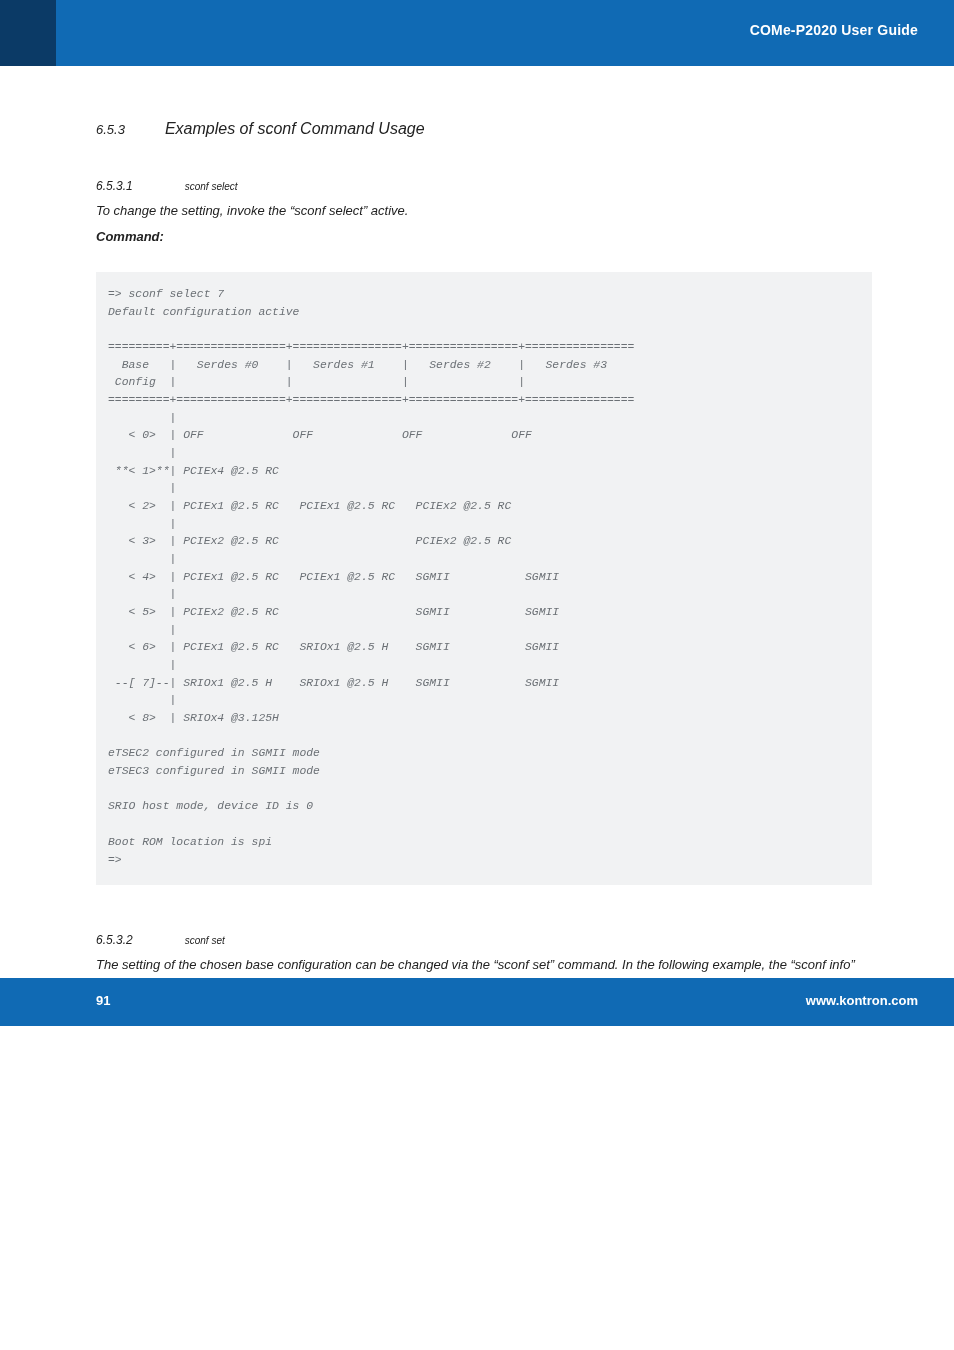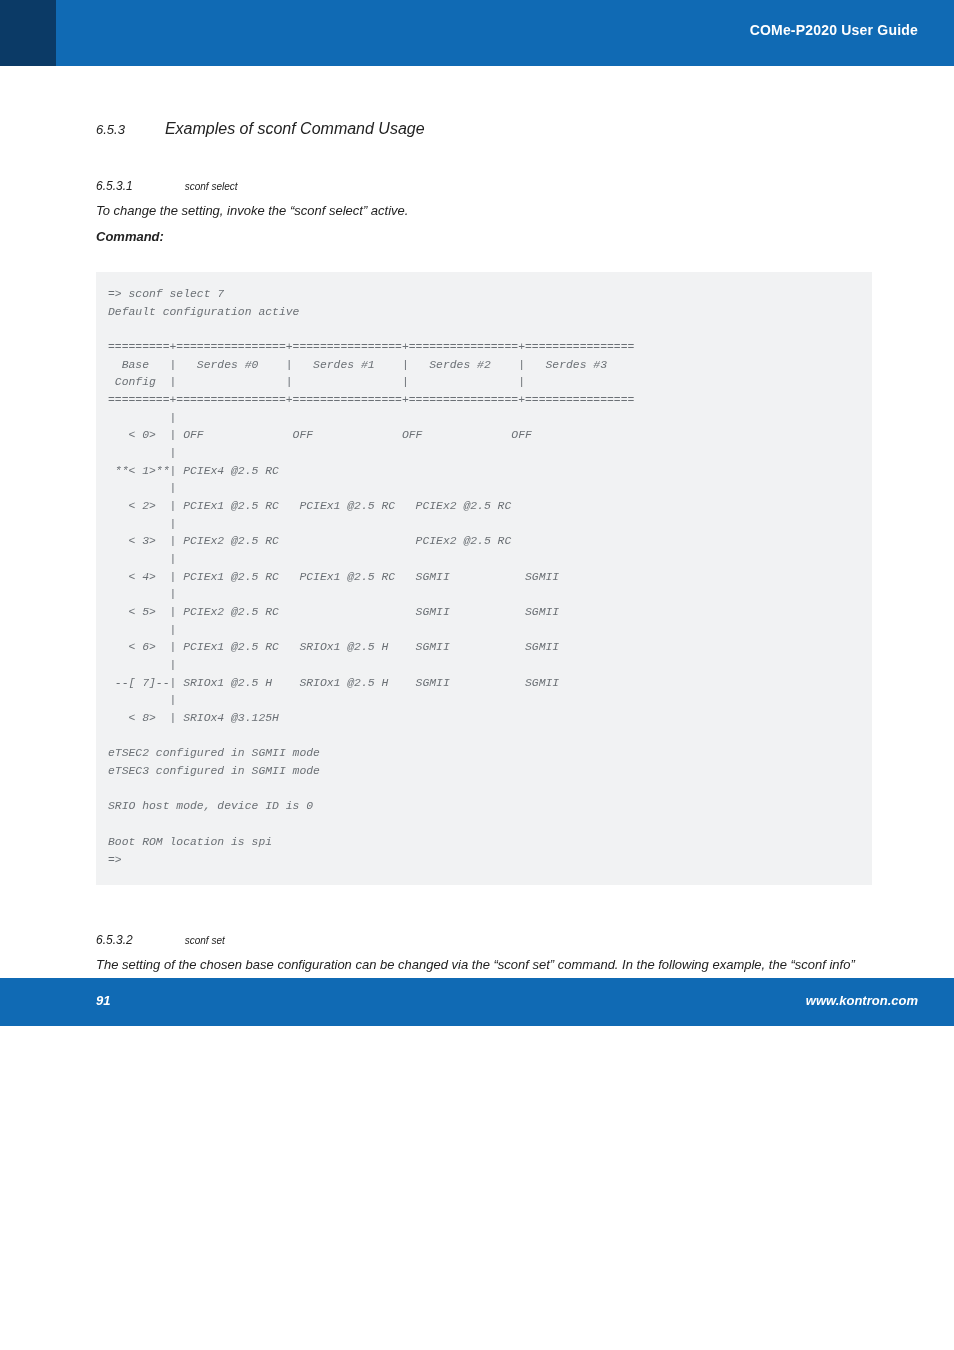--- a/index.html
+++ b/index.html
@@ -32,21 +32,21 @@
     line-height: 1.55;
     color: #6b7075;
     white-space: pre;
     overflow: hidden;
   }
 
   
   .sec2 { margin-top: 48px; }
 
   
-  .footer { position: absolute; left: 0; right: 0; bottom: 0; height: 48px; background: #106ab4; display: flex; align-items: center; justify-content: space-between; padding: 0 36px 4px 36px; font-style: italic; }
+  .footer { position: absolute; left: 0; right: 0; bottom: 0; height: 48px; background: #106ab4; display: flex; align-items: center; justify-content: space-between; padding: 0 36px 4px 36px; }
   .footer .pnum { color: #fff; font-weight: 700; font-size: 13px; margin-left: 60px; }
   .footer .url { color: #fff; font-weight: 700; font-size: 13px; text-align: right; }
 </style>
 </head>
 <body>
 
 <div class="page">
 
   <div class="hdr-blue-band"></div>
   <div class="hdr-dark-strip"></div>

